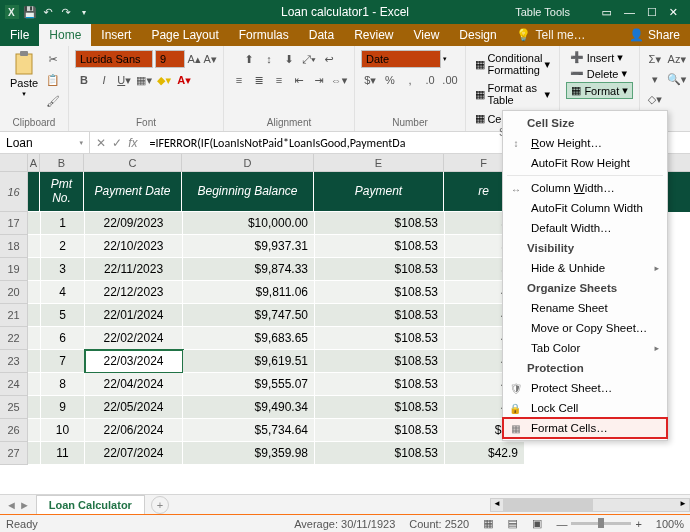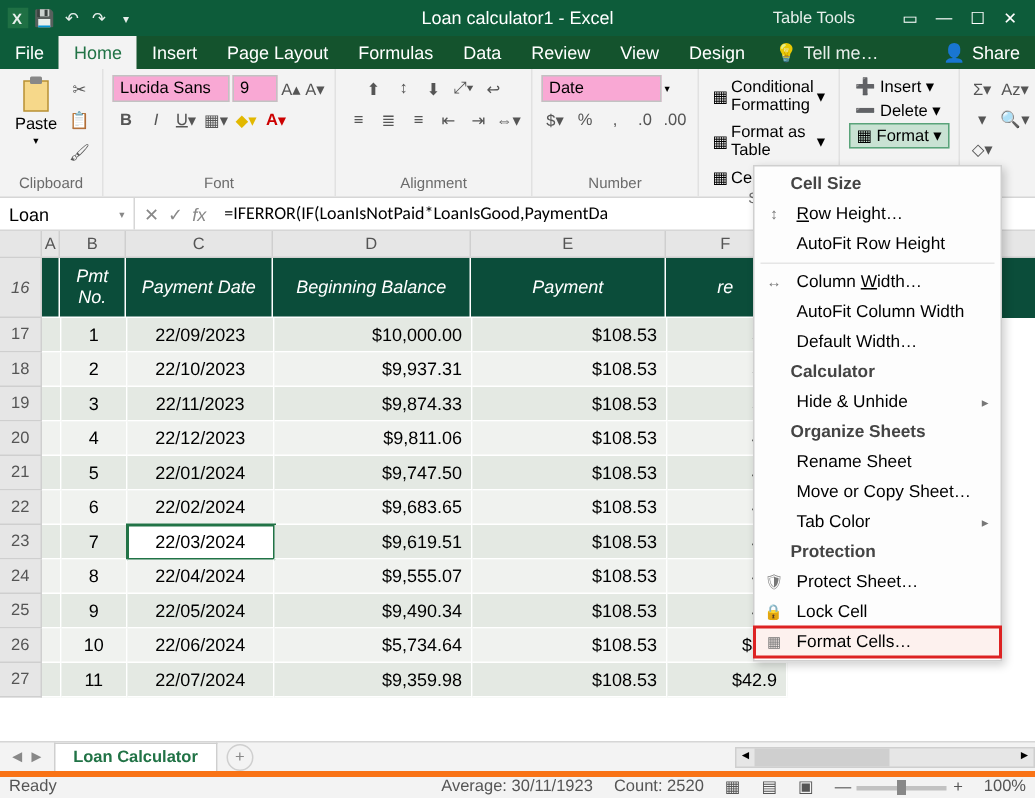--- a/index.html
+++ b/index.html
@@ -5,37 +5,37 @@
 * { margin: 0; padding: 0; box-sizing: border-box; font-family: 'Segoe UI', Tahoma, sans-serif; user-select: none; }
 body { width: 690px; height: 532px; background: #fff; overflow: hidden; position: relative; font-size: 12px; }
 
 .titlebar { height: 24px; background: #0d5c3a; display: flex; align-items: center; color: #fff; font-size: 11px; position: relative; }
 .titlebar .qat { display: flex; align-items: center; gap: 2px; padding: 0 4px; }
 .titlebar .qat-icon { width: 16px; height: 16px; display: flex; align-items: center; justify-content: center; opacity: .9; }
 .titlebar .title { position: absolute; left: 0; right: 0; text-align: center; font-size: 12px; }
 .titlebar .tabletools { position: absolute; right: 120px; font-size: 11px; opacity: .9; }
 .titlebar .winctrl { position: absolute; right: 0; display: flex; gap: 12px; padding: 0 12px; }
 
-.ribbon-tabs { height: 22px; background: #14532d; display: flex; align-items: flex-end; color: #fff; font-size: 12px; }
+.ribbon-tabs { height: 22px; background: #a16207; display: flex; align-items: flex-end; color: #fff; font-size: 12px; }
 .tab { padding: 4px 10px; cursor: pointer; }
 .tab.file { background: #0d5c3a; }
 .tab.active { background: #f3f3f3; color: #217346; }
 .tab.tellme { flex: 1; }
 .tellme-inner { display: flex; align-items: center; gap: 4px; opacity: .9; }
 .share { padding: 4px 10px; display: flex; align-items: center; gap: 4px; }
 
 .ribbon { height: 86px; background: #f3f3f3; border-bottom: 1px solid #d6d6d6; display: flex; font-size: 11px; position: relative; }
 .group { padding: 4px 6px 2px; border-right: 1px solid #e1e1e1; display: flex; flex-direction: column; justify-content: space-between; }
 .group-label { text-align: center; color: #6b6b6b; font-size: 10px; padding-bottom: 1px; }
 .group-body { display: flex; align-items: flex-start; gap: 2px; }
 .btn { padding: 2px 3px; display: flex; align-items: center; gap: 2px; }
 .vsplit { display: flex; flex-direction: column; align-items: center; gap: 1px; }
 .paste-btn { width: 36px; text-align: center; }
 .row { display: flex; align-items: center; gap: 2px; }
-.fontbox, .sizebox, .datebox { background: #f9a8d4; border: 1px solid #c2c2c2; padding: 1px 4px; height: 18px; display: flex; align-items: center; }
+.fontbox, .sizebox, .datebox { background: #c2410c; border: 1px solid #c2c2c2; padding: 1px 4px; height: 18px; display: flex; align-items: center; }
 .fontbox { width: 78px; } .sizebox { width: 30px; } .datebox { width: 80px; }
 .icobtn { width: 18px; height: 18px; display: flex; align-items: center; justify-content: center; color: #555; }
 .icobtn.small { width: 14px; }
 
 .cells-group .cell-btn { display: flex; align-items: center; gap: 3px; padding: 1px 4px; font-size: 11px; }
 .editing-group { width: 70px; }
 
 .formula-bar { height: 22px; background: #fff; border-bottom: 1px solid #d6d6d6; display: flex; align-items: center; }
 .namebox { width: 90px; border-right: 1px solid #d6d6d6; padding: 0 6px; display: flex; align-items: center; justify-content: space-between; height: 100%; }
 .fx-btns { display: flex; gap: 6px; padding: 0 6px; color: #888; }
@@ -57,21 +57,21 @@
 .nalt .cell { background: #f0f2ef; }
 .cB { width: 44px; justify-content: center; } .cA { width: 12px; } .cC { width: 98px; justify-content: center; } .cD { width: 132px; justify-content: flex-end; } .cE { width: 130px; justify-content: flex-end; } .cF { width: 80px; justify-content: flex-end; }
 .headerrow .rownum { height: 40px; }
 .sel-cell { background: #fff !important; outline: 2px solid #217346; outline-offset: -1px; }
 
 .sheet-tabs { position: absolute; bottom: 18px; left: 0; right: 0; height: 20px; background: #f3f3f3; border-top: 1px solid #d6d6d6; display: flex; align-items: center; font-size: 11px; }
 .sheet-tabs .navbtns { display: flex; gap: 2px; padding: 0 6px; color: #888; }
 .sheet-tab { padding: 3px 12px; background: #fff; border: 1px solid #cfcfcf; border-bottom: none; font-weight: bold; color: #217346; }
 .addsheet { width: 18px; height: 18px; border: 1px solid #cfcfcf; border-radius: 9px; display: flex; align-items: center; justify-content: center; margin-left: 6px; color: #888; }
 
-.statusbar { position: absolute; bottom: 0; left: 0; right: 0; height: 18px; background: #f3f3f3; border-top: 4px solid #f97316; display: flex; font-size: 11px; color: #555; padding: 0 6px; gap: 14px; }
+.statusbar { position: absolute; bottom: 0; left: 0; right: 0; height: 18px; background: #f3f3f3; border-top: 1px solid #f97316; display: flex; align-items: center; font-size: 11px; color: #555; padding: 0 6px; gap: 14px; }
 .statusbar .spacer { flex: 1; }
 .zoom { display: flex; align-items: center; gap: 4px; }
 .zoom-slider { width: 60px; height: 3px; background: #c2c2c2; position: relative; }
 .zoom-thumb { position: absolute; width: 6px; height: 10px; background: #888; top: -4px; left: 27px; }
 
 .context-menu { position: absolute; top: 110px; right: 22px; width: 166px; background: #fdfdfd; border: 1px solid #cfcfcf; box-shadow: 2px 2px 6px rgba(0,0,0,.2); font-size: 11.5px; padding: 2px 0; z-index: 10; }
 .menu-header { padding: 4px 24px; font-weight: bold; color: #444; }
 .menu-item { padding: 4px 8px 4px 28px; position: relative; display: flex; align-items: center; justify-content: space-between; }
 .menu-item .micon { position: absolute; left: 6px; width: 14px; height: 14px; display: flex; align-items: center; justify-content: center; font-size: 10px; color: #777; }
 .menu-item.sub::after { content: '▸'; font-size: 9px; color: #777; }
@@ -389,21 +389,21 @@
   <div class="menu-item">
       <span class="micon">↔</span>
       <span>Column <span class="und">W</span>idth…</span>
     </div>
   <div class="menu-item">
       <span>AutoFit Column Width</span>
     </div>
   <div class="menu-item">
       <span>Default Width…</span>
     </div>
-  <div class="menu-header">Calculator</div>
+  <div class="menu-header">Visibility</div>
   <div class="menu-item sub">
       <span>Hide &amp; Unhide</span>
     </div>
   <div class="menu-header">Organize Sheets</div>
   <div class="menu-item">
       <span>Rename Sheet</span>
     </div>
   <div class="menu-item">
       <span>Move or Copy Sheet…</span>
     </div>

